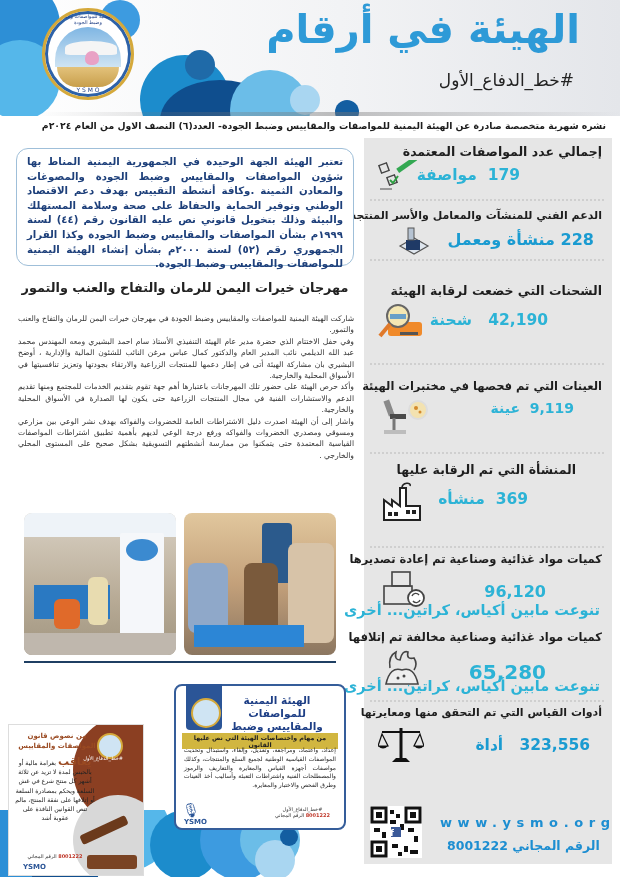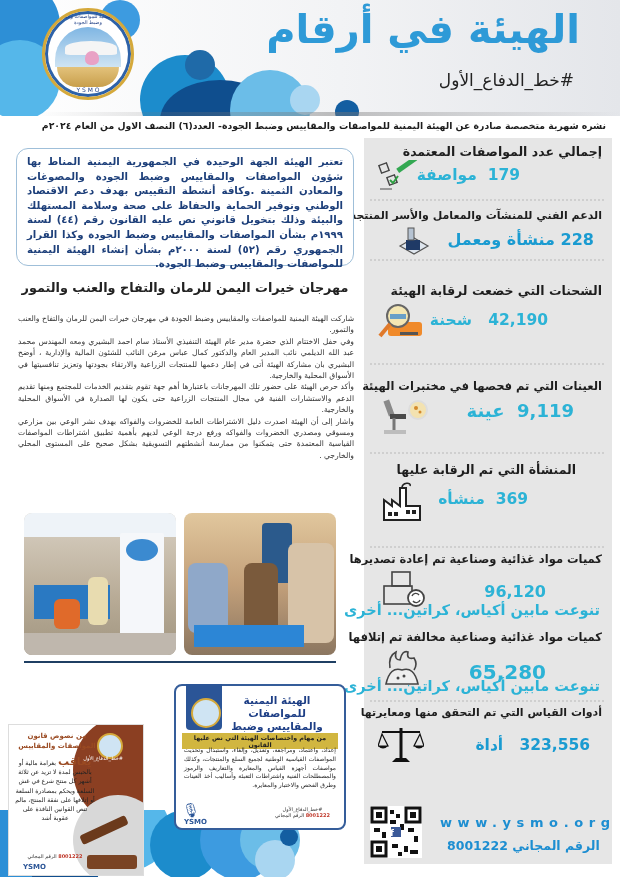--- a/index.html
+++ b/index.html
@@ -169,21 +169,21 @@
     <div class="stat-title" style="top:9px;font-size:11.5px;">العينات التي تم فحصها في مختبرات الهيئة</div>
     <svg class="icon" style="left:14px;top:26px;" width="52" height="44" viewBox="0 0 52 44">
       <rect x="8" y="4" width="6" height="16" fill="#8a8a8a" transform="rotate(-20 11 12)"></rect>
       <rect x="12" y="18" width="16" height="5" fill="#4b4b4b"></rect>
       <rect x="6" y="34" width="22" height="4" fill="#bdbdbd"></rect>
       <line x1="16" y1="22" x2="16" y2="34" stroke="#777" stroke-width="3"></line>
       <circle cx="40" cy="14" r="9" fill="#f3e2b0" stroke="#ddd" stroke-width="2"></circle>
       <circle cx="38" cy="12" r="2" fill="#d48a2c"></circle>
         <circle cx="42" cy="16" r="1.5" fill="#d48a2c"></circle>
     </svg>
-    <div class="stat-value" style="right:38px;top:30px;font-size:18px;">
+    <div class="stat-value" style="right:38px;top:30px;font-size:14px;">
       <span>9,119</span>&nbsp;&nbsp;<span>عينة</span>
     </div>
   </div>
   <div class="sep" style="top:314px;"></div>
 
   <div class="stat" style="top:318px;">
     <div class="stat-title" style="top:6px;right:36px;">المنشأة التي تم الرقابة عليها</div>
     <svg class="icon" style="left:18px;top:26px;" width="40" height="40" viewBox="0 0 40 40">
       <path d="M2 38 V18 L10 24 V18 L18 24 V6 H24 V24 H38 V38 Z" fill="#fff" stroke="#222" stroke-width="2"></path>
       <rect x="24" y="28" width="4" height="4" fill="#222"></rect>

